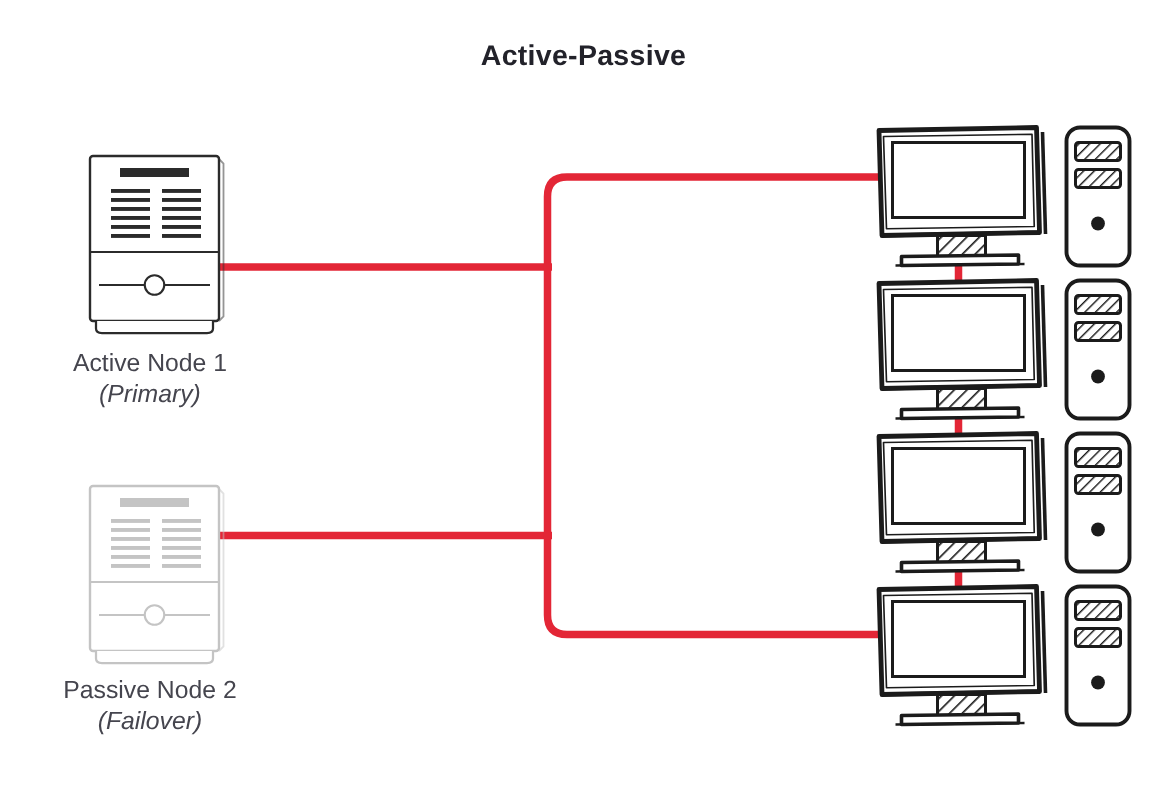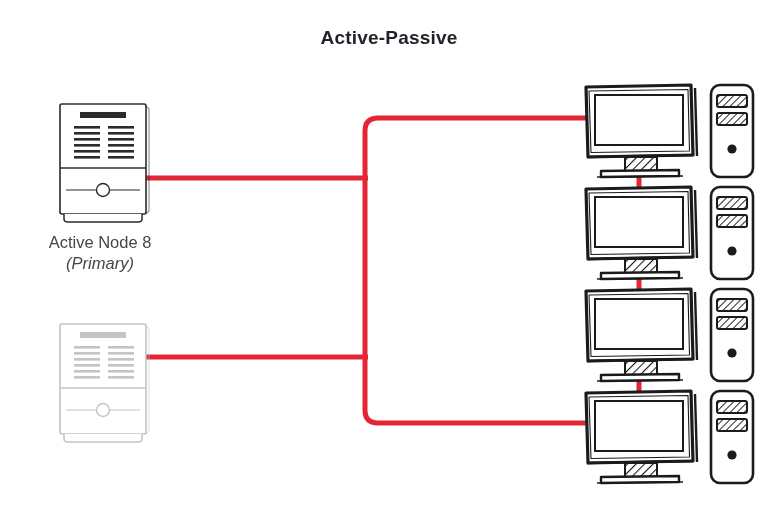--- a/index.html
+++ b/index.html
@@ -154,20 +154,22 @@
     </g>
     <g transform="translate(583,287)">
       <use href="#desktop-computer"></use>
     </g>
     <g transform="translate(583,389)">
       <use href="#desktop-computer"></use>
     </g>
   </svg>
 
   <div class="node-caption" id="caption-active">
-    <span>Active Node 8</span>
+    <span>Active Node 1</span>
     <span class="cap-line2">(Primary)</span>
   </div>
 
   <div class="node-caption" id="caption-passive">
+    <span>Passive Node 2</span>
+    <span class="cap-line2">(Failover)</span>
   </div>
 
 </div>
 
 </body></html>

